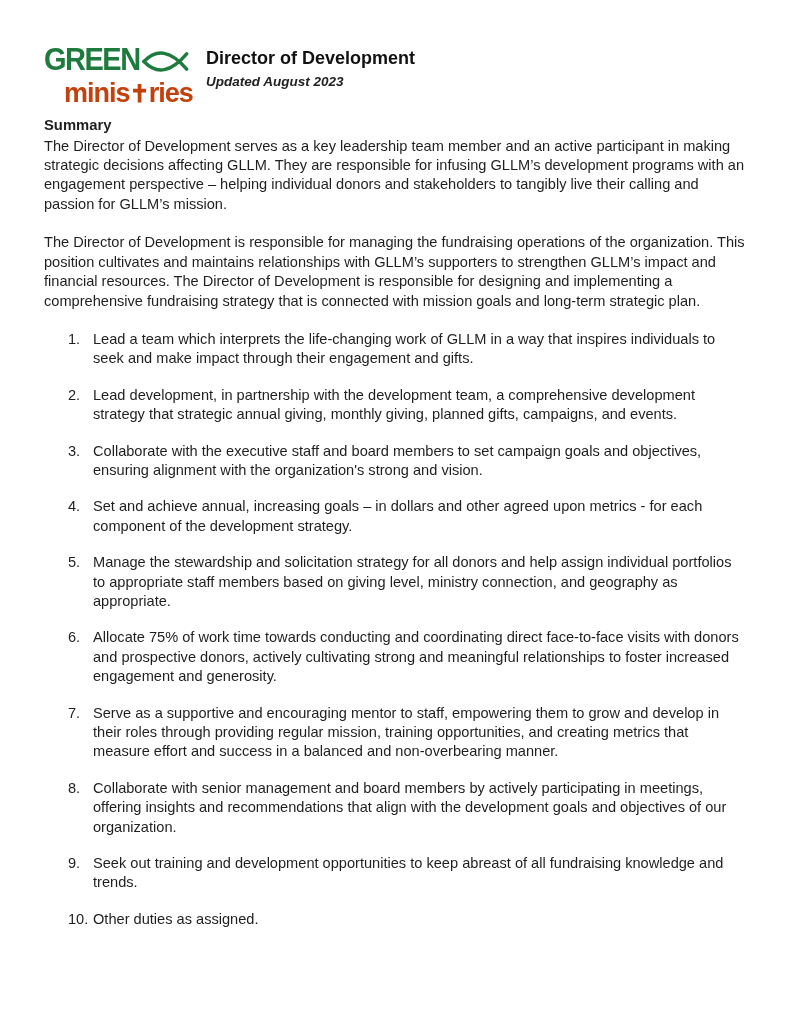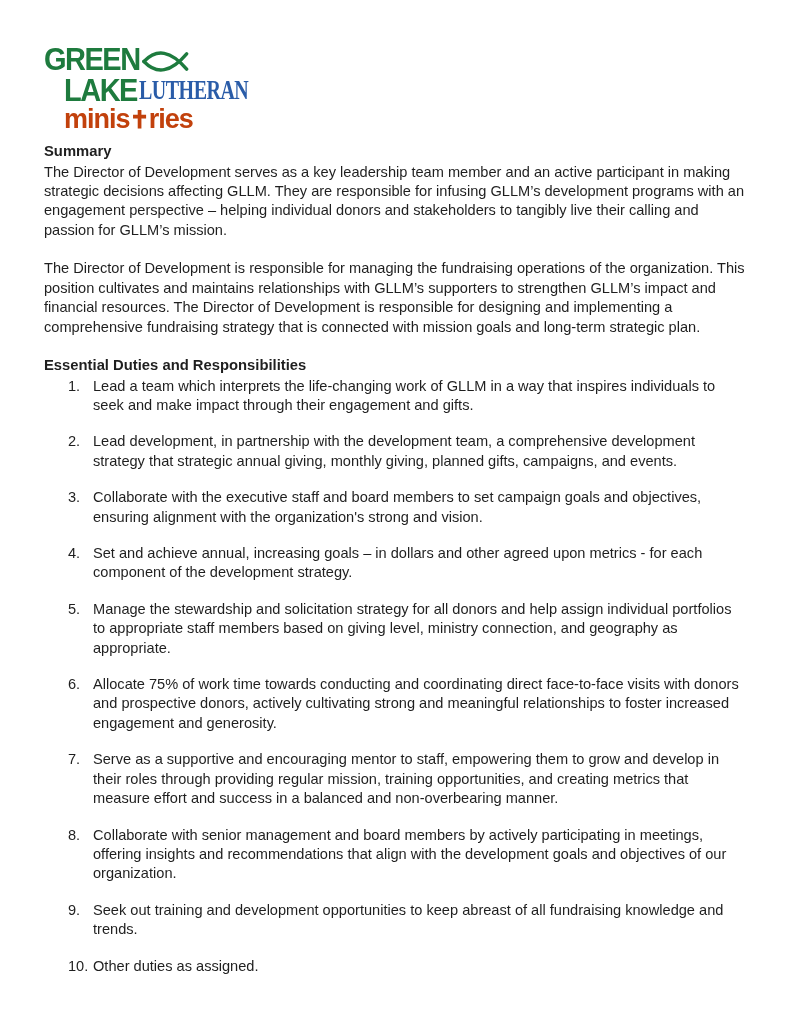--- a/index.html
+++ b/index.html
@@ -142,39 +142,38 @@
     <div class="logo">
       <div class="logo-row1">
         <span class="word-green">GREEN</span>
         <span class="fish-wrap">
           <svg width="48" height="27" viewBox="0 0 100 56" fill="none">
             <path d="M4 28 Q 44 -14 93 44" stroke="#1e7b3e" stroke-width="7" stroke-linecap="round" fill="none"></path>
             <path d="M4 28 Q 44 70 93 12" stroke="#1e7b3e" stroke-width="7" stroke-linecap="round" fill="none"></path>
           </svg>
         </span>
       </div>
-      <div class="logo-row2">
-        <span class="word-lake">LAKE</span>
-        <span class="word-lutheran">LUTHERAN</span>
-      </div>
       <div class="logo-row3">
         <span>minis</span><span class="cross">✝</span><span>ries</span>
       </div>
     </div>
 
+    <div class="title-block">
+      <div class="doc-title">Director of Development</div>
+      <div class="doc-updated">Updated August 2023</div>
+    </div>
 
   </div>
 
   <div class="content">
 
     <div class="section-heading">Summary</div>
     <p class="para">The Director of Development serves as a key leadership team member and an active participant in making strategic decisions affecting GLLM. They are responsible for infusing GLLM’s development programs with an engagement perspective – helping individual donors and stakeholders to tangibly live their calling and passion for GLLM’s mission.</p>
     <p class="para">The Director of Development is responsible for managing the fundraising operations of the organization. This position cultivates and maintains relationships with GLLM’s supporters to strengthen GLLM’s impact and financial resources. The Director of Development is responsible for designing and implementing a comprehensive fundraising strategy that is connected with mission goals and long-term strategic plan.</p>
 
-    <div class="section-heading duties-heading">Essential Duties and Responsibilities</div>
 
     <ol class="duties-list">
       <li>
         <span class="num">1.</span>
         <span class="item-text">Lead a team which interprets the life-changing work of GLLM in a way that inspires individuals to seek and make impact through their engagement and gifts.</span>
       </li>
       <li>
         <span class="num">2.</span>
         <span class="item-text">Lead development, in partnership with the development team, a comprehensive development strategy that strategic annual giving, monthly giving, planned gifts, campaigns, and events.</span>
       </li>

